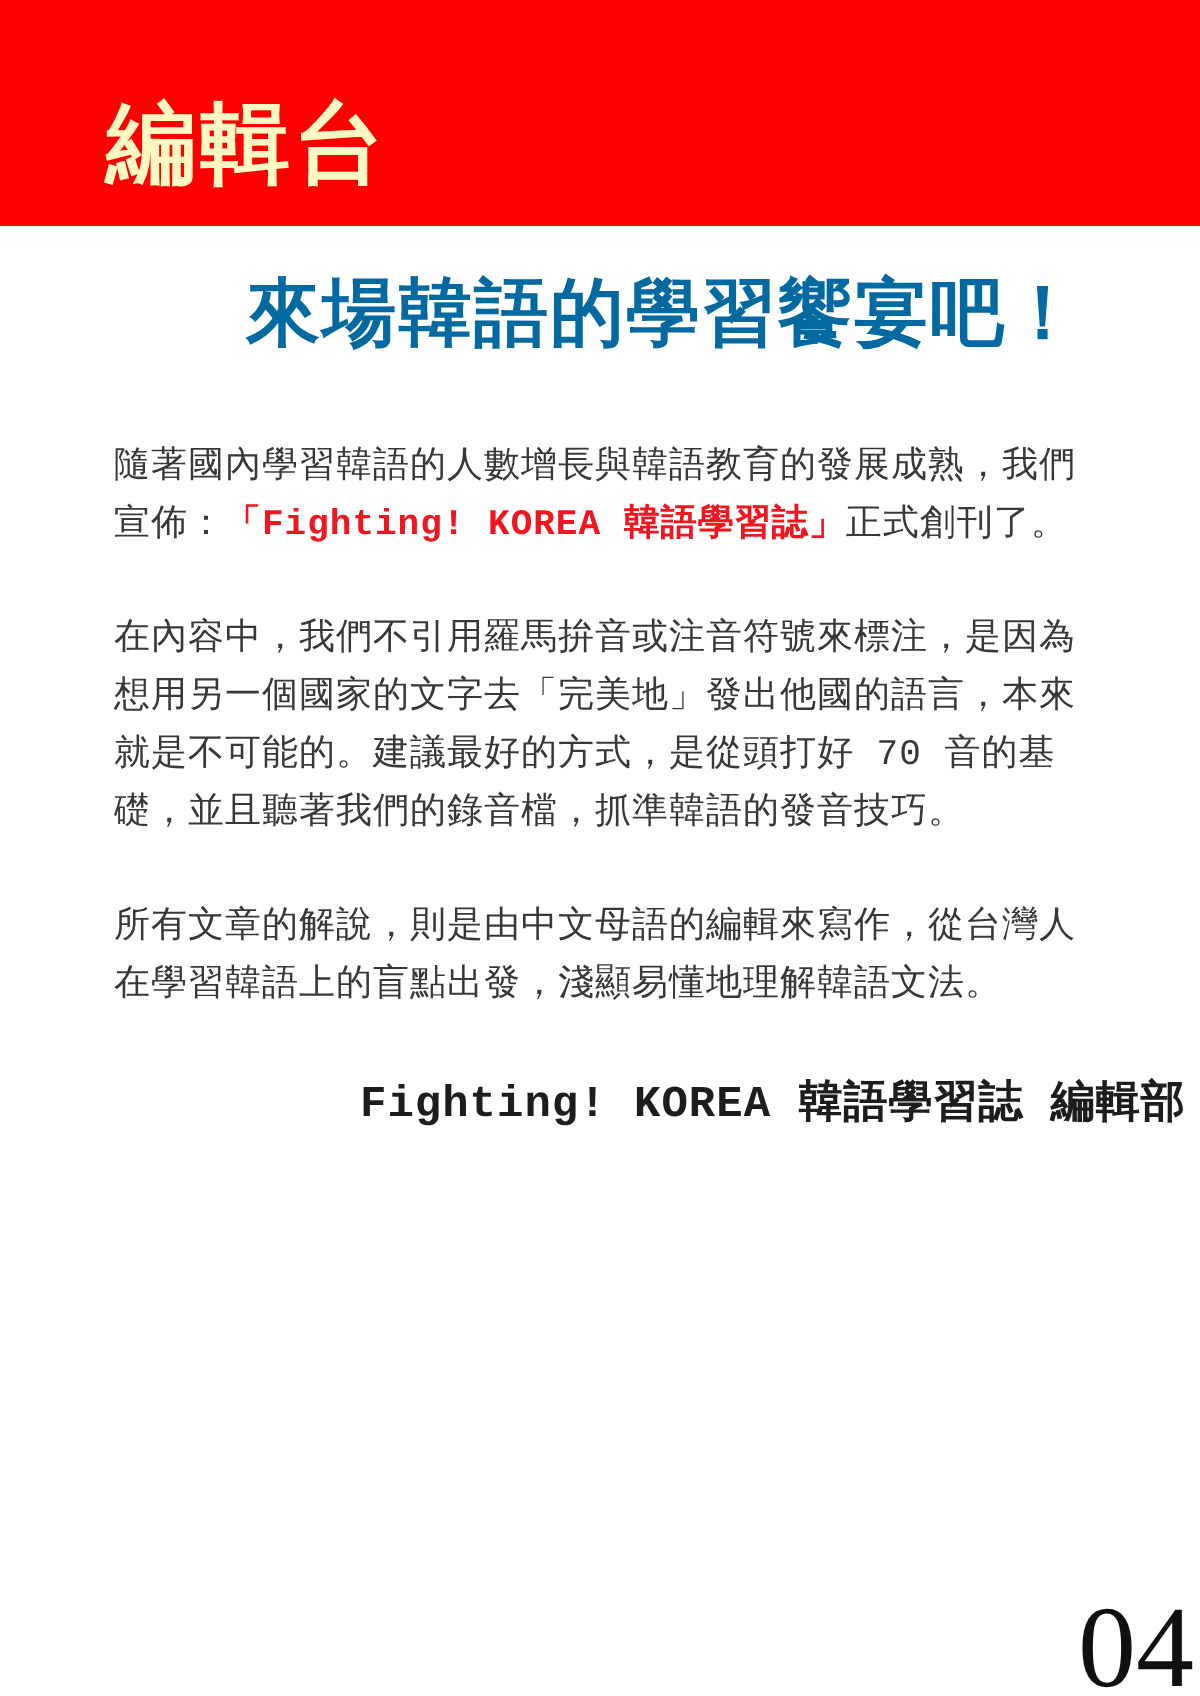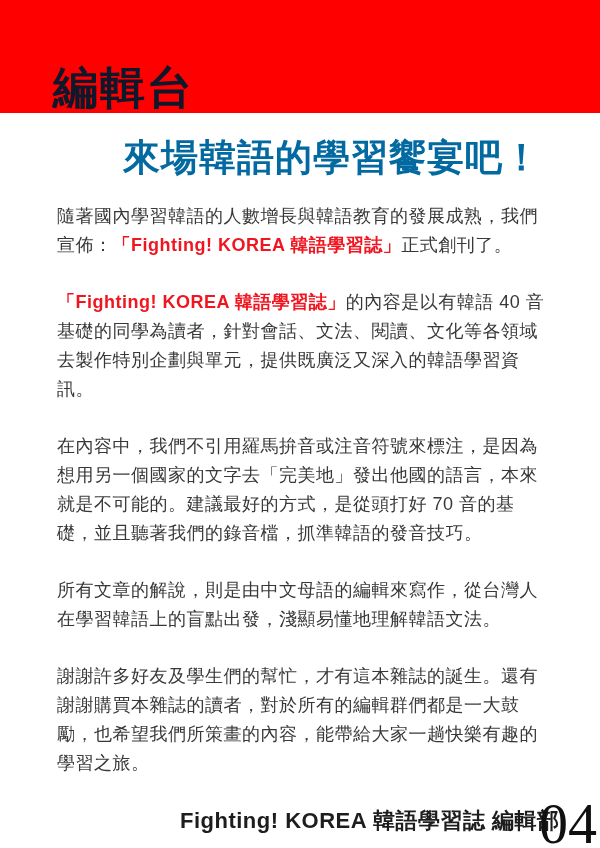--- a/index.html
+++ b/index.html
@@ -15,22 +15,22 @@
   .band {
     position: absolute;
     top: 0; left: 0;
     width: 600px; height: 113px;
     background: #fe0000;
   }
   .band-title {
     margin: 0;
     position: absolute;
     left: 53px;
-    top: 66px;
-    color: #0f172a;
+    top: 50px;
+    color: #fef9c3;
     font-family: "Liberation Serif", "DejaVu Serif", serif;
     font-weight: bold;
     font-size: 45px;
     line-height: 1;
     letter-spacing: 2px;
     white-space: nowrap;
   }
   
   .main-title {
     position: absolute;
@@ -44,23 +44,24 @@
     font-weight: bold;
     font-size: 37px;
     line-height: 44px;
     letter-spacing: 1px;
     white-space: nowrap;
     padding-left: 32px;
   }
   
   .content {
     position: absolute;
-    top: 202px;
+    top: 220px;
     left: 57px;
     width: 488px;
+    font-family: Liberation Mono, monospace;
   }
   .para {
     margin: 0 0 28px 0;
     font-size: 18px;
     line-height: 29px;
     color: #383838;
     text-align: left;
     letter-spacing: 0.5px;
   }
   .hl {
@@ -94,26 +95,24 @@
   <header class="band">
     <h1 class="band-title">編輯台</h1>
   </header>
 
   <h2 class="main-title">來場韓語的學習饗宴吧！</h2>
 
   <main class="content">
 
     <p class="para"><span>隨著國內學習韓語的人數增長與韓語教育的發展成熟，我們宣佈：</span><span class="hl">「Fighting! KOREA 韓語學習誌」</span><span>正式創刊了。</span></p>
 
-    <p class="para"><span class="hl">「Fighting! KOREA 韓語學習誌」</span><span>的內容是以有韓語 40 音基礎的同學為讀者，針對會話、文法、閱讀、文化等各領域去製作特別企劃與單元，提供既廣泛又深入的韓語學習資訊。</span></p>
 
     <p class="para">在內容中，我們不引用羅馬拚音或注音符號來標注，是因為想用另一個國家的文字去「完美地」發出他國的語言，本來就是不可能的。建議最好的方式，是從頭打好 70 音的基礎，並且聽著我們的錄音檔，抓準韓語的發音技巧。</p>
 
     <p class="para">所有文章的解說，則是由中文母語的編輯來寫作，從台灣人在學習韓語上的盲點出發，淺顯易懂地理解韓語文法。</p>
 
-    <p class="para">謝謝許多好友及學生們的幫忙，才有這本雜誌的誕生。還有謝謝購買本雜誌的讀者，對於所有的編輯群們都是一大鼓勵，也希望我們所策畫的內容，能帶給大家一趟快樂有趣的學習之旅。</p>
 
     <div class="signature">Fighting! KOREA 韓語學習誌 編輯部</div>
   </main>
 
   <div class="page-number">04</div>
 
 </div>
 
 </body></html>

